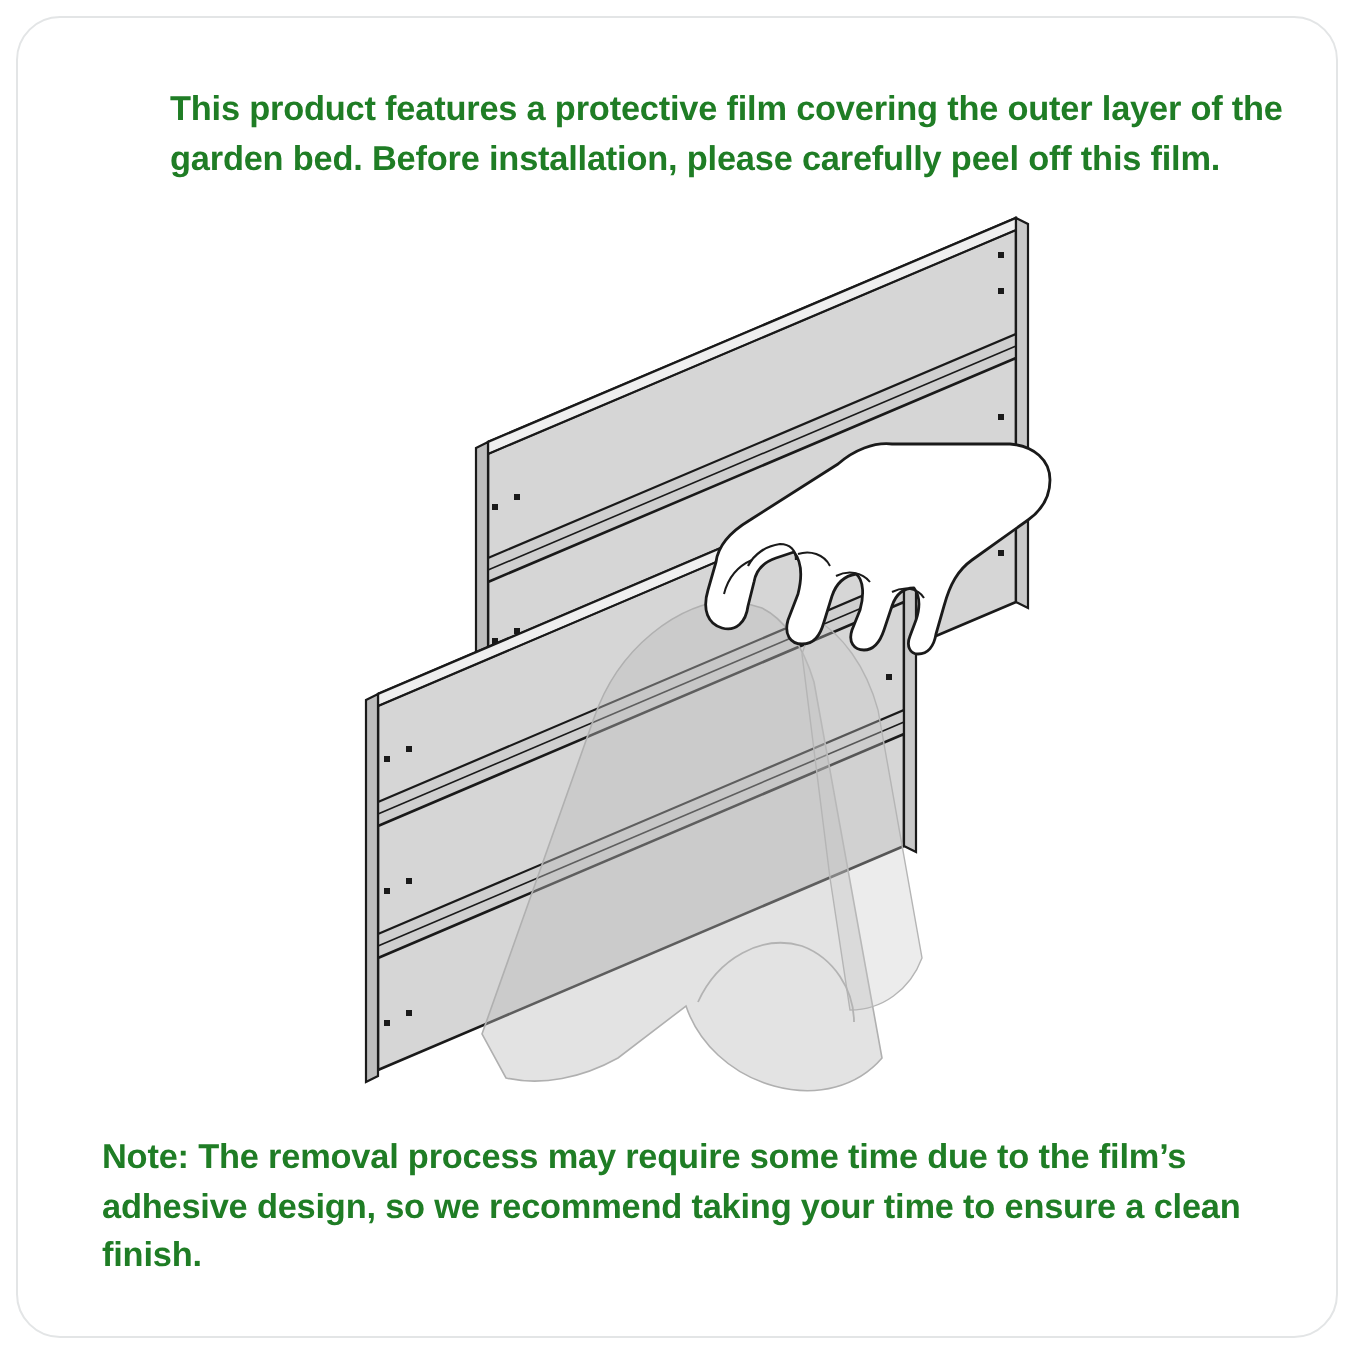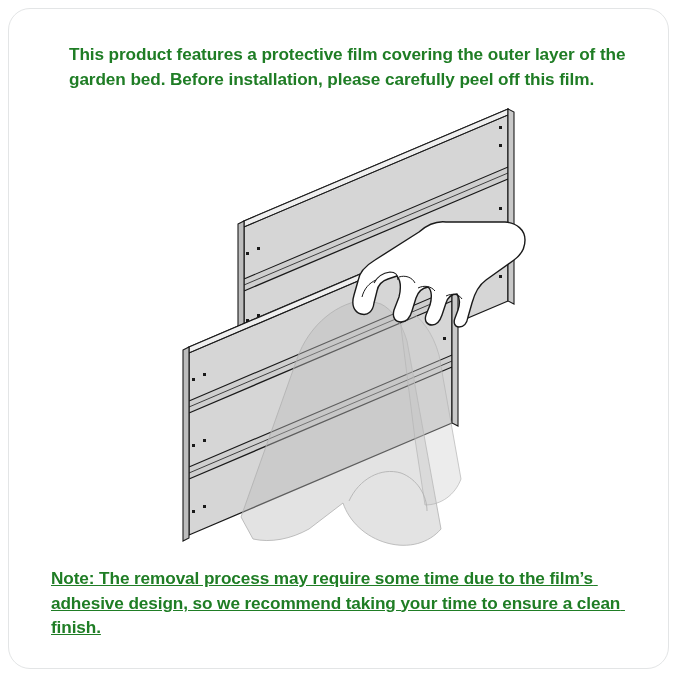--- a/index.html
+++ b/index.html
@@ -31,30 +31,29 @@
     position: absolute;
     color: #1f7d25;
     font-weight: bold;
     font-size: 17.2px;
     line-height: 24.5px;
     letter-spacing: -0.1px;
     white-space: pre-wrap;
   }
 
   #intro-text {
-    left: 60px;
+    left: 76px;
     top: 33px;
     width: 560px;
   }
 
   #footer-note-text {
     left: 42px;
     top: 557px;
     width: 585px;
-    text-decoration: underline;
   }
 
   #illustration {
     position: absolute;
     left: 0;
     top: 0;
     width: 661px;
     height: 661px;
   }
 </style>

